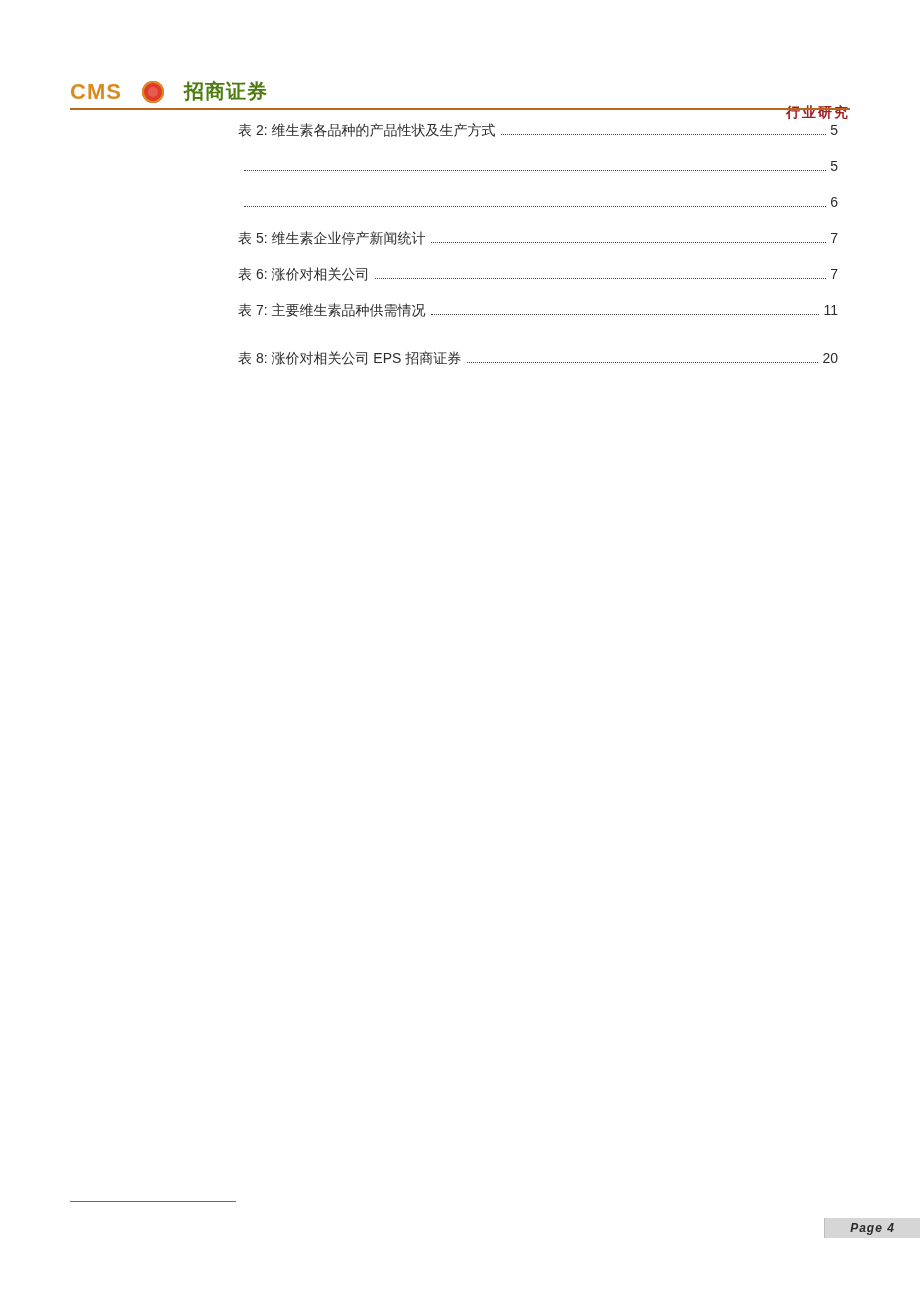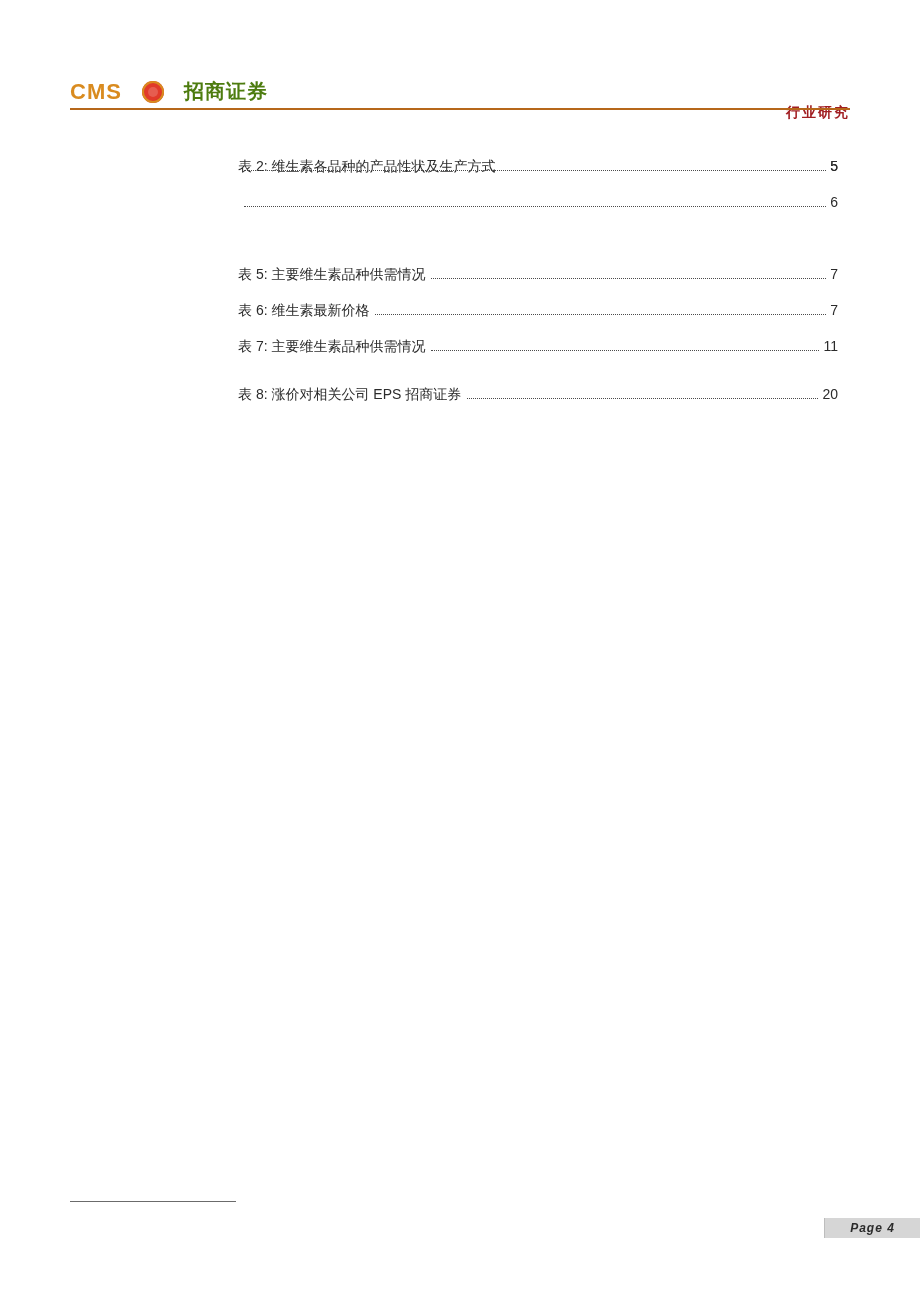--- a/index.html
+++ b/index.html
@@ -17,21 +17,21 @@
     box-shadow: 0 0 0 2px #d98b1f inset;
     display: inline-flex; align-items: center; justify-content: center;
   }
   .logo-medal::after { content: ""; width: 10px; height: 10px; border-radius: 50%; background: rgba(255,255,255,0.18); }
   .header-right { position: absolute; top: 6px; right: 0; font-size: 14px; font-weight: 700; color: #a11e22; letter-spacing: 2px; margin-top: 20px; }
   .header-rule { position: absolute; top: 30px; left: 0; right: 0; height: 2px; background: #b6671a; }
 
   
   .toc { position: absolute; top: 122px; left: 238px; width: 600px; }
   .toc-row { display: flex; align-items: baseline; font-size: 14px; color: #2b2b2b; height: 36px; }
-  .toc-label { flex: 0 0 auto; white-space: nowrap; margin-top: 36px; }
+  .toc-label { flex: 0 0 auto; white-space: nowrap; }
   .toc-dots { flex: 1 1 auto; border-bottom: 1.5px dotted #4b4b4b; margin: 0 4px 4px 6px; }
   .toc-page { flex: 0 0 auto; white-space: nowrap; }
   .toc-gap { height: 12px; }
 
   
   .footer-line { position: absolute; left: 70px; bottom: 100px; width: 166px; height: 1px; background: #6b6b6b; }
   .footer-page {
     position: absolute; right: 0; bottom: 64px; width: 96px; height: 20px;
     background: #d6d6d6; color: #2b2b2b; font-size: 12px; font-style: italic; font-weight: 700;
     display: flex; align-items: center; justify-content: center; letter-spacing: 1px;
@@ -61,26 +61,26 @@
     </div>
     <div class="toc-row">
       <span class="toc-dots"></span>
       <span class="toc-page">5</span>
     </div>
     <div class="toc-row">
       <span class="toc-dots"></span>
       <span class="toc-page">6</span>
     </div>
     <div class="toc-row">
-      <span class="toc-label">表 5:  主要维生素品种供需情况</span>
+      <span class="toc-label">表 5:  维生素企业停产新闻统计</span>
       <span class="toc-dots"></span>
       <span class="toc-page">7</span>
     </div>
     <div class="toc-row">
-      <span class="toc-label">表 6:  维生素最新价格</span>
+      <span class="toc-label">表 6:  涨价对相关公司</span>
       <span class="toc-dots"></span>
       <span class="toc-page">7</span>
     </div>
     <div class="toc-row">
       <span class="toc-label">表 7:  主要维生素品种供需情况</span>
       <span class="toc-dots"></span>
       <span class="toc-page">11</span>
     </div>
     <div class="toc-gap"></div>
     <div class="toc-row">

